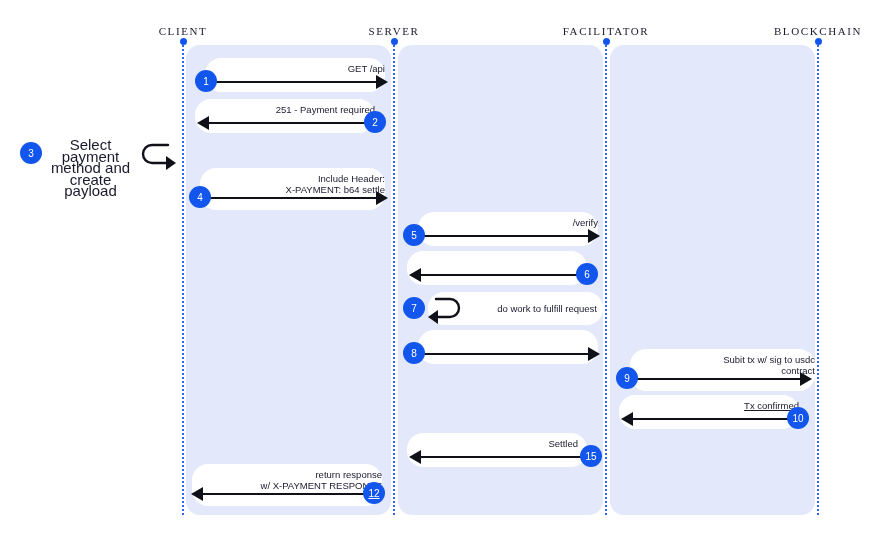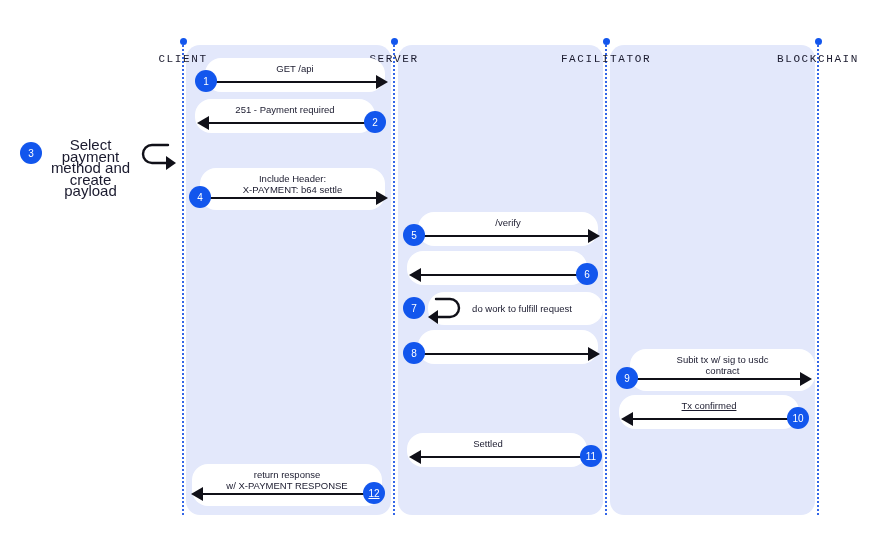--- a/index.html
+++ b/index.html
@@ -30,28 +30,27 @@
   .lifeline-dot {
     position: absolute;
     width: 7px;
     height: 7px;
     border-radius: 50%;
     background: #1256ed;
     z-index: 5;
   }
   .actor-label {
     position: absolute;
-    font-family: Liberation Mono, monospace;
+    font-family: Liberation Serif, serif;
     font-size: 11px;
     letter-spacing: 1.6px;
     color: #1a1a2e;
     white-space: nowrap;
     transform: translateX(-50%);
     z-index: 6;
-    margin-top: 28px;
   }
   .pill {
     position: absolute;
     background: #ffffff;
     border-radius: 16px;
     z-index: 7;
   }
   .arrow-line {
     position: absolute;
     height: 0;
@@ -71,21 +70,21 @@
   }
   .arrow-head.left {
     border-top: 7px solid transparent;
     border-bottom: 7px solid transparent;
     border-right: 12px solid #101018;
   }
   .msg-label {
     position: absolute;
     font-size: 9.5px;
     color: #1a1a2e;
-    text-align: center;
+    text-align: right;
     line-height: 11px;
     white-space: pre-line;
     z-index: 10;
   }
   .badge {
     position: absolute;
     width: 22px;
     height: 22px;
     border-radius: 50%;
     background: #1256ed;
@@ -198,21 +197,21 @@
   <div class="pill" style="left:619px; top:395px; width:180px; height:34px;"></div>
   <div class="msg-label" style="left:619px; top:400px; width:180px;text-decoration:underline;">Tx confirmed</div>
   <div class="arrow-line" style="left:629px; top:418px; width:165px;"></div>
   <div class="arrow-head left" style="left:621px; top:412px;"></div>
   <div class="badge" style="left:787px; top:407px;">10</div>
 
   <div class="pill" style="left:407px; top:433px; width:180px; height:34px;"></div>
   <div class="msg-label" style="left:398px; top:438px; width:180px;">Settled</div>
   <div class="arrow-line" style="left:417px; top:456px; width:165px;"></div>
   <div class="arrow-head left" style="left:409px; top:450px;"></div>
-  <div class="badge" style="left:580px; top:445px;">11</div>
+  <div class="badge" style="left:580px; top:445px;">15</div>
 
   <div class="pill" style="left:192px; top:464px; width:190px; height:42px;"></div>
   <div class="msg-label" style="left:192px; top:469px; width:190px;">return response
 w/ X-PAYMENT RESPONSE</div>
   <div class="arrow-line" style="left:200px; top:493px; width:168px;"></div>
   <div class="arrow-head left" style="left:191px; top:487px;"></div>
   <div class="badge" style="left:363px; top:482px;text-decoration:underline;">12</div>
 
 </div>
 

